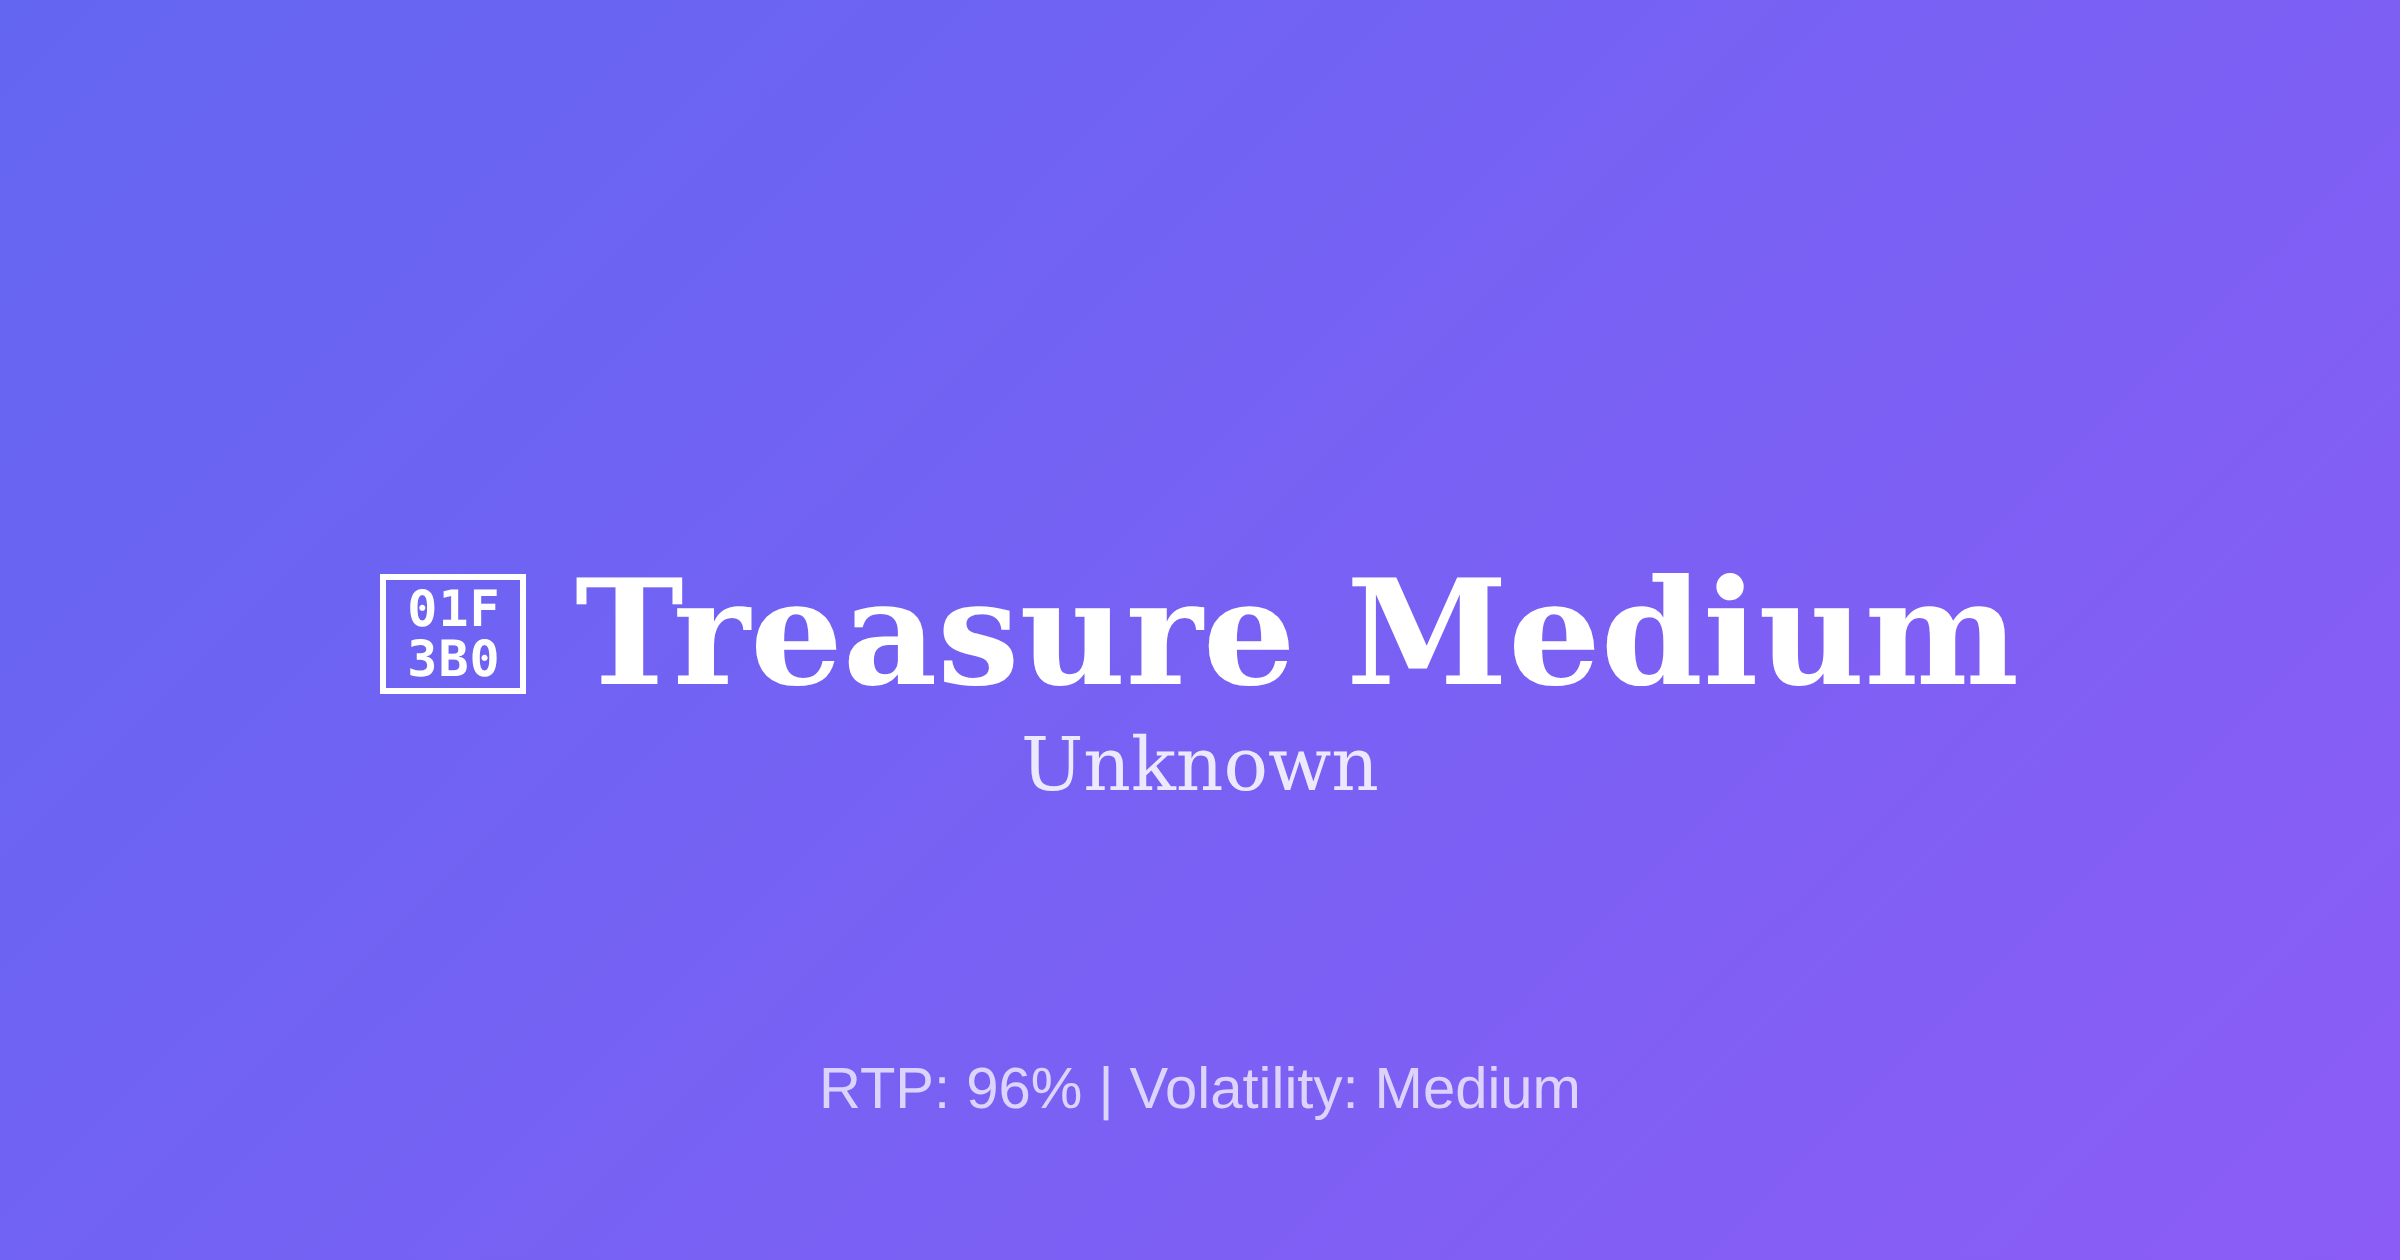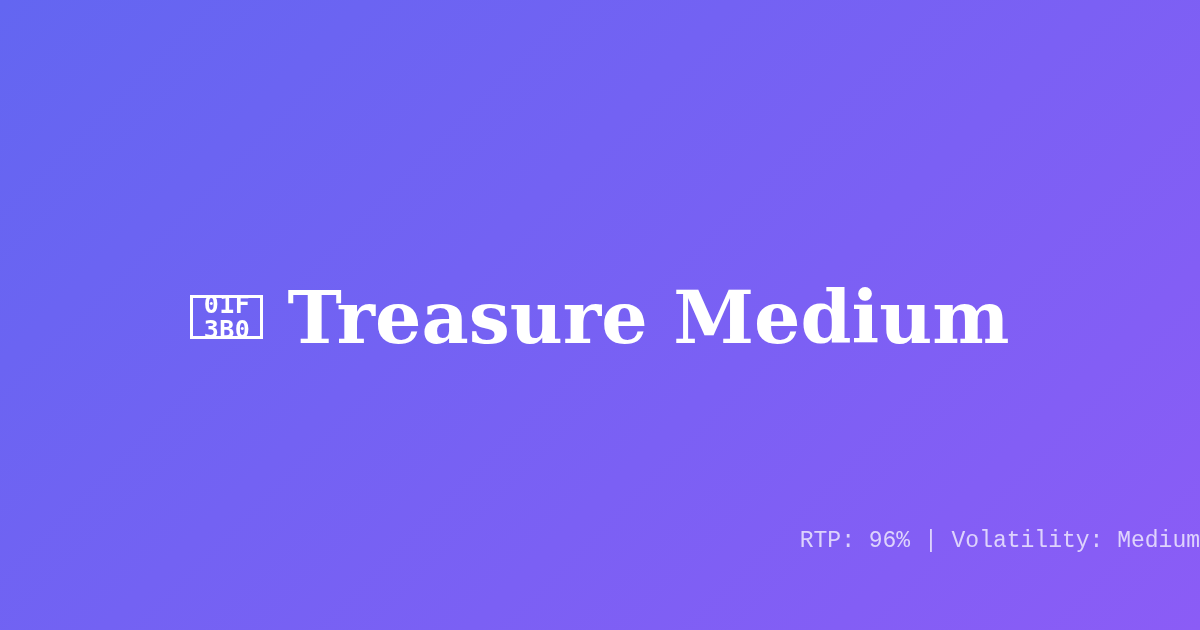--- a/index.html
+++ b/index.html
@@ -38,21 +38,21 @@
     justify-content: center;
     gap: 24px;
     padding: 0 40px;
     box-sizing: border-box;
   }
 
   
   .tofu-glyph {
     box-sizing: border-box;
     width: 73px;
-    height: 44px;
+    height: 60px;
     border: 3px solid #ffffff;
     display: flex;
     flex-direction: column;
     align-items: center;
     justify-content: center;
     flex: 0 0 auto;
     line-height: 1;
   }
 
   .tofu-glyph .tofu-line {
@@ -89,23 +89,23 @@
     color: rgba(255, 255, 255, 0.86);
     white-space: nowrap;
   }
 
   
   .game-stats {
     position: absolute;
     left: 0;
     right: 0;
     top: 528px;
-    text-align: right;
-    font-family: Liberation Mono, monospace;
-    font-size: 23px;
+    text-align: center;
+    font-family: Liberation Sans, sans-serif;
+    font-size: 29px;
     font-weight: 400;
     line-height: 1.2;
     color: rgba(255, 255, 255, 0.73);
     white-space: nowrap;
   }
 </style>
 </head>
 <body>
 
 <div id="og-card">
@@ -114,16 +114,17 @@
 
     <span class="tofu-glyph">
       <span class="tofu-line">01F</span>
       <span class="tofu-line">3B0</span>
     </span>
 
     <h1 class="game-title">Treasure Medium</h1>
 
   </div>
 
+  <div class="game-provider">Unknown</div>
 
   <div class="game-stats">RTP: 96% | Volatility: Medium</div>
 
 </div>
 
 </body></html>

